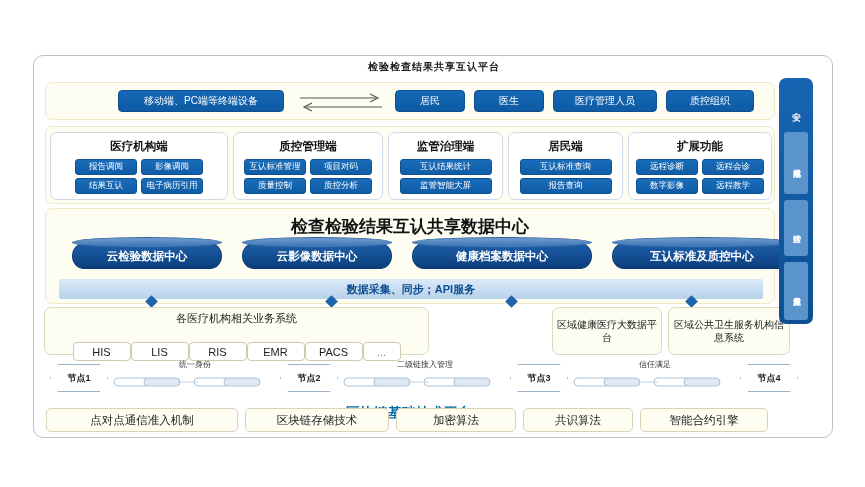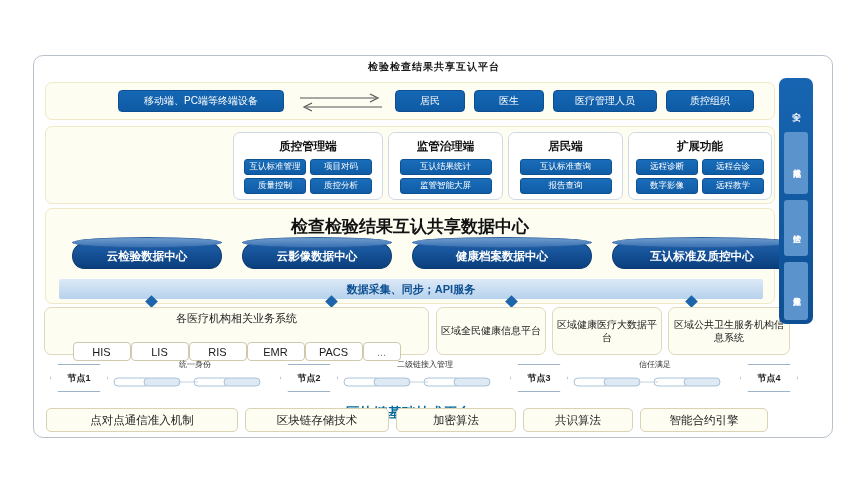--- a/index.html
+++ b/index.html
@@ -286,20 +286,29 @@
     </svg>
 
     <div class="blue-pill" id="pill-resident">居民</div>
     <div class="blue-pill" id="pill-doctor">医生</div>
     <div class="blue-pill" id="pill-manager">医疗管理人员</div>
     <div class="blue-pill" id="pill-qc-org">质控组织</div>
   </div>
 
   <div class="beige-panel" id="row-modules">
 
+    <div class="module-card mc-w2" id="mc-0">
+      <div class="module-title">医疗机构端</div>
+      <div class="module-btns">
+        <div class="mbtn">报告调阅</div>
+        <div class="mbtn">影像调阅</div>
+        <div class="mbtn">结果互认</div>
+        <div class="mbtn">电子病历引用</div>
+      </div>
+    </div>
 
     <div class="module-card mc-w2" id="mc-1">
       <div class="module-title">质控管理端</div>
       <div class="module-btns">
         <div class="mbtn">互认标准管理</div>
         <div class="mbtn">项目对码</div>
         <div class="mbtn">质量控制</div>
         <div class="mbtn">质控分析</div>
       </div>
     </div>
@@ -365,21 +374,20 @@
     <div id="sys-main-title">各医疗机构相关业务系统</div>
     <div id="sys-tags">
       <div class="sys-tag">HIS</div>
       <div class="sys-tag">LIS</div>
       <div class="sys-tag">RIS</div>
       <div class="sys-tag">EMR</div>
       <div class="sys-tag">PACS</div>
       <div class="sys-tag small">...</div>
     </div>
   </div>
-  <div class="sys-region" id="sysr-0">区域全民健康信息平台</div>
   <div class="sys-region" id="sysr-1">区域健康医疗大数据平台</div>
   <div class="sys-region" id="sysr-2">区域公共卫生服务机构信息系统</div>
 </div>
 
 <div id="row-chain">
   <div class="node" id="node-0">节点1</div>
   <div class="node" id="node-1">节点2</div>
   <div class="node" id="node-2">节点3</div>
   <div class="node" id="node-3">节点4</div>
 

